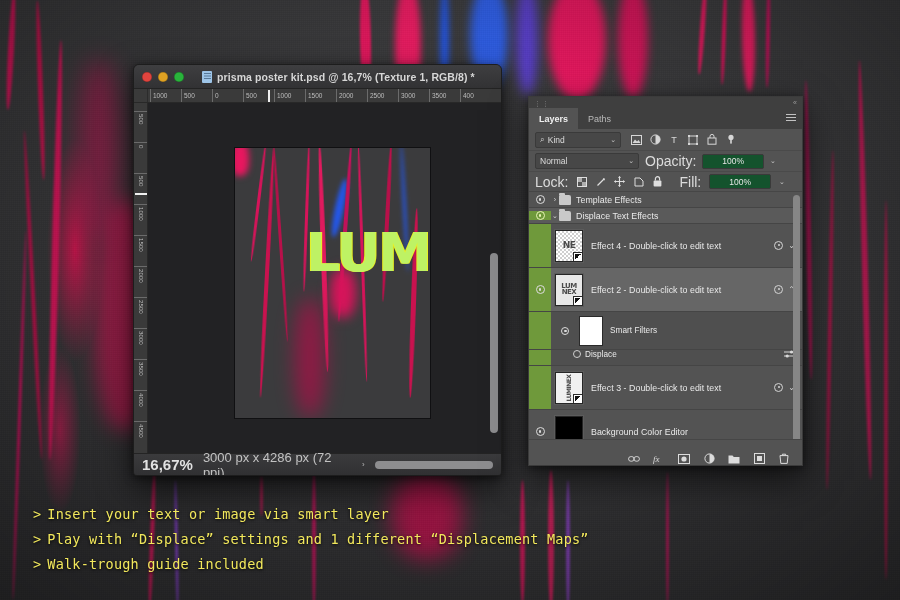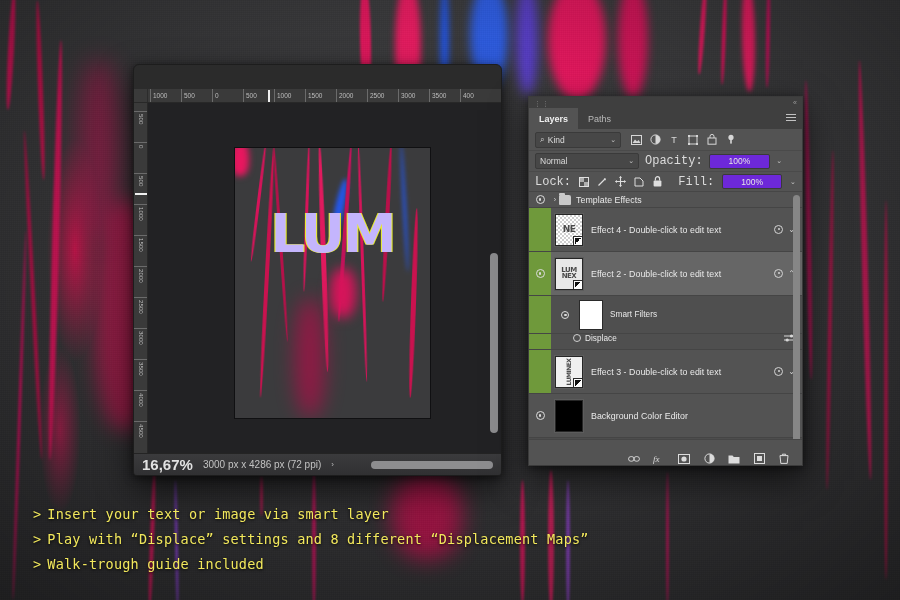--- a/index.html
+++ b/index.html
@@ -121,41 +121,41 @@
   .poster {
     position: absolute;
     left: 87px; top: 45px;
     width: 195px; height: 270px;
     background: #3b3b3d;
     overflow: hidden;
     box-shadow: 0 0 0 1px #101012;
   }
   .p-streak { position:absolute; border-radius:50%; filter: blur(.7px); }
   .poster-type {
-    position: absolute; left: 0; right: 0; top: 65px;
-    text-align: center;
-    color: #c4b5fd;
+    position: absolute; left: 0; right: 0; top: 84px;
+    text-align: right;
+    color: #bef264;
     font-family: "DejaVu Sans", sans-serif;
     font-weight: 900;
     line-height: .78;
     letter-spacing: -2px;
     text-shadow: 1px 0 0 #e9f024, -1px 0 0 #e9f024;
   }
   .pt1 { font-size: 54px; }
   .pt2 { font-size: 54px; margin-top: 2px; }
 
   .statusbar {
     position: absolute; left: 0; right: 0; bottom: 0; height: 22px;
     background: linear-gradient(180deg,#3b3b3d,#303032);
     border-top: 1px solid #242424;
     display: flex; align-items: center; gap: 10px;
     padding: 0 8px;
   }
   .sb-zoom { color:#e2e2e2; font-size: 15px; font-weight: 700; }
-  .sb-dims { color:#c2c2c2; font-size: 10px; }
+  .sb-dims { color:#c2c2c2; font-size: 13px; }
   .sb-arrow { color:#bbb; font-size: 8px; }
   .sb-scroll {
     margin-left: auto; width: 122px; height: 8px; border-radius: 4px;
     background: #8d8d8f;
   }
   .v-scroll {
     position:absolute; right:3px; top:150px; width:8px; height:180px;
     border-radius:4px; background:#8b8b8d;
   }
 
@@ -204,23 +204,23 @@
   .blend-row {
     height: 21px; display:flex; align-items:center;
     padding: 0 6px; background:#535353; border-bottom:1px solid #4a4a4a; gap:6px;
   }
   .blend-select {
     width: 104px; height: 16px; background:#474747; border:1px solid #3a3a3a;
     border-radius:2px; display:flex; align-items:center; padding:0 4px;
     font-size:8.5px; color:#dcdcdc;
   }
   .blend-select .chev { margin-left:auto; font-size:7px; color:#c8c8c8;}
-  .lbl { font-size:12px; color:#dcdcdc;font-family:Liberation Mono, monospace;}
+  .lbl { font-size:14px; color:#dcdcdc;}
   .numbox {
-    min-width:30px; height:15px; background:#6d28d9; border:1px solid #3a3a3a;
+    min-width:30px; height:15px; background:#14532d; border:1px solid #3a3a3a;
     border-radius:2px; font-size:8.5px; color:#e6e6e6;
     display:flex; align-items:center; justify-content:center; padding:0 19px;
   }
   .mini-chev { font-size:7px; color:#c8c8c8; }
 
   .lock-row {
     height: 20px; display:flex; align-items:center; gap:8px;
     padding: 0 6px; background:#535353; border-bottom:1px solid #464646;
   }
   .lock-row .li { width:11px; height:11px; display:flex; align-items:center; justify-content:center; color:#dedede; font-size:9px;}
@@ -358,20 +358,29 @@
     <div class="streak" style="left:548px; top:470px; width:6px; height:140px; background:#e01a5e; opacity:.8;"></div>
     <div class="streak" style="left:566px; top:480px; width:4px; height:130px; background:#9040d0; opacity:.75;"></div>
     <div class="streak" style="left:666px; top:472px; width:3px; height:135px; background:#c0125a; opacity:.8;"></div>
     <div class="streak" style="left:260px; top:476px; width:3px; height:40px;  background:#d6145a; opacity:.7;"></div>
   </div>
   <div class="noise"></div>
   <div class="vig"></div>
 
   <div id="ps-window">
 
+    <div class="titlebar">
+      <div class="traffic">
+        <span class="dot r"></span>
+        <span class="dot y"></span>
+        <span class="dot g"></span>
+      </div>
+      <span class="doc-icon"></span>
+      <span class="doc-title">prisma poster kit.psd @ 16,7% (Texture 1, RGB/8) *</span>
+    </div>
 
     <div class="ruler-h">
       <div class="corner"></div>
       <span class="rh-tick" style="left:16px">1000</span>
       <span class="rh-tick" style="left:47px">500</span>
       <span class="rh-tick" style="left:78px">0</span>
       <span class="rh-tick" style="left:109px">500</span>
       <span class="rh-tick" style="left:140px">1000</span>
       <span class="rh-tick" style="left:171px">1500</span>
       <span class="rh-tick" style="left:202px">2000</span>
@@ -541,20 +550,28 @@
 
       <div class="lrow" style="height:16px">
         <span class="eye-cell">
             <span class="eye"></span>
           </span>
         <span class="tw">›</span>
         <span class="folder"></span>
         <span class="lname">Template Effects</span>
       </div>
 
+      <div class="lrow" style="height:16px;background:#5a5a5a">
+        <span class="eye-cell" style="background:#6f993b">
+            <span class="eye green"></span>
+          </span>
+        <span class="tw">⌄</span>
+        <span class="folder"></span>
+        <span class="lname">Displace Text Effects</span>
+      </div>
 
       <div class="lrow" style="height:44px">
         <span class="greenbar"></span>
         <span class="thumb checker">
           <span class="tt">NE</span>
           <span class="maskbadge">
               <i></i>
             </span>
         </span>
         <span class="lname">Effect 4 - Double-click to edit text</span>
@@ -677,20 +694,20 @@
           </svg>
       </span>
     </div>
   </div>
 
   <div id="feature-list">
     <div class="fl-row">
       <span class="ar">&gt;</span><span>Insert your text or image via smart layer</span>
     </div>
     <div class="fl-row">
-      <span class="ar">&gt;</span><span>Play with “Displace” settings and 8 different “Displacement Maps”</span>
+      <span class="ar">&gt;</span><span>Play with “Displace” settings and 1 different “Displacement Maps”</span>
     </div>
     <div class="fl-row">
       <span class="ar">&gt;</span><span>Walk-trough guide included</span>
     </div>
   </div>
 
 </div>
 
 </body></html>

